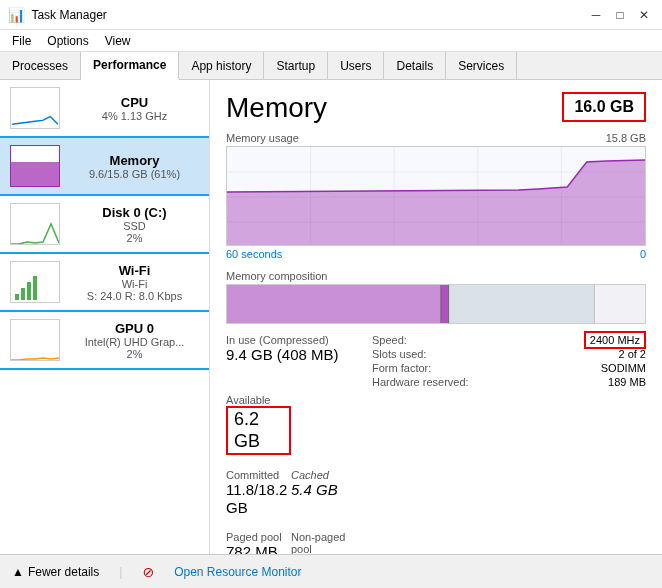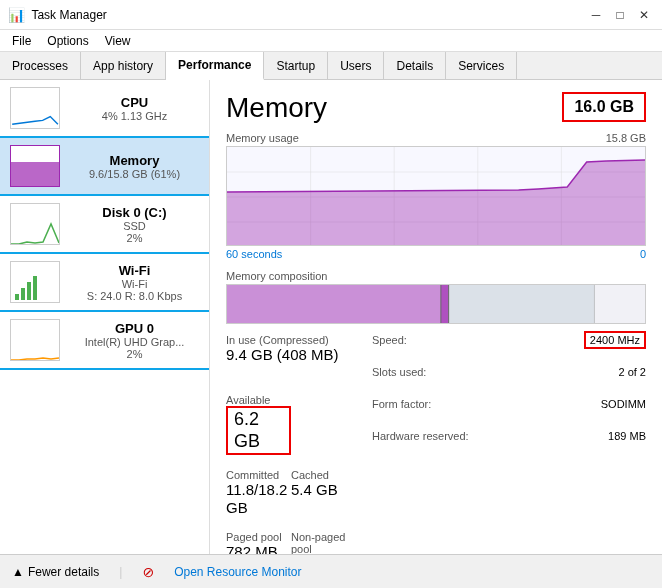--- a/index.html
+++ b/index.html
@@ -272,21 +272,21 @@
       grid-template-columns: 1fr 1fr;
       grid-template-rows: auto auto auto;
       row-gap: 10px;
       column-gap: 0;
     }
     .stats-right {
       flex: 1;
       padding-left: 16px;
       display: flex;
       flex-direction: column;
-      gap: 20px;
+      gap: 2px;
       text-align: center;
     }
 
     
     .wifi-thumb {
       position: relative;
     }
     .wifi-bars {
       position: absolute;
       bottom: 2px;
@@ -319,22 +319,22 @@
 </div>
 
 <div class="menu-bar">
   <span class="menu-item">File</span>
   <span class="menu-item">Options</span>
   <span class="menu-item">View</span>
 </div>
 
 <div class="tab-bar">
   <div class="tab">Processes</div>
+  <div class="tab active">Performance</div>
   <div class="tab">App history</div>
-  <div class="tab active">Performance</div>
   <div class="tab">Startup</div>
   <div class="tab">Users</div>
   <div class="tab">Details</div>
   <div class="tab">Services</div>
 </div>
 
 <div class="content">
 
   <div class="sidebar">
 
@@ -464,21 +464,21 @@
             <div class="stat-value highlight-box">6.2 GB</div>
           </div>
           <div></div>
         </div>
 
         <div class="stat-block" style="margin-top:4px;">
           <div class="stat-label">Committed</div>
           <div class="stat-value" style="font-size:15px;">11.8/18.2 GB</div>
         </div>
 
-        <div class="stat-block" style="margin-top:4px;">
+        <div class="stat-block" style="margin-top:4px;font-style:italic;">
           <div class="stat-label">Cached</div>
           <div class="stat-value" style="font-size:15px;">5.4 GB</div>
         </div>
 
         <div class="stat-block" style="margin-top:4px;">
           <div class="stat-label">Paged pool</div>
           <div class="stat-value" style="font-size:15px;">782 MB</div>
         </div>
 
         <div class="stat-block" style="margin-top:4px;">

